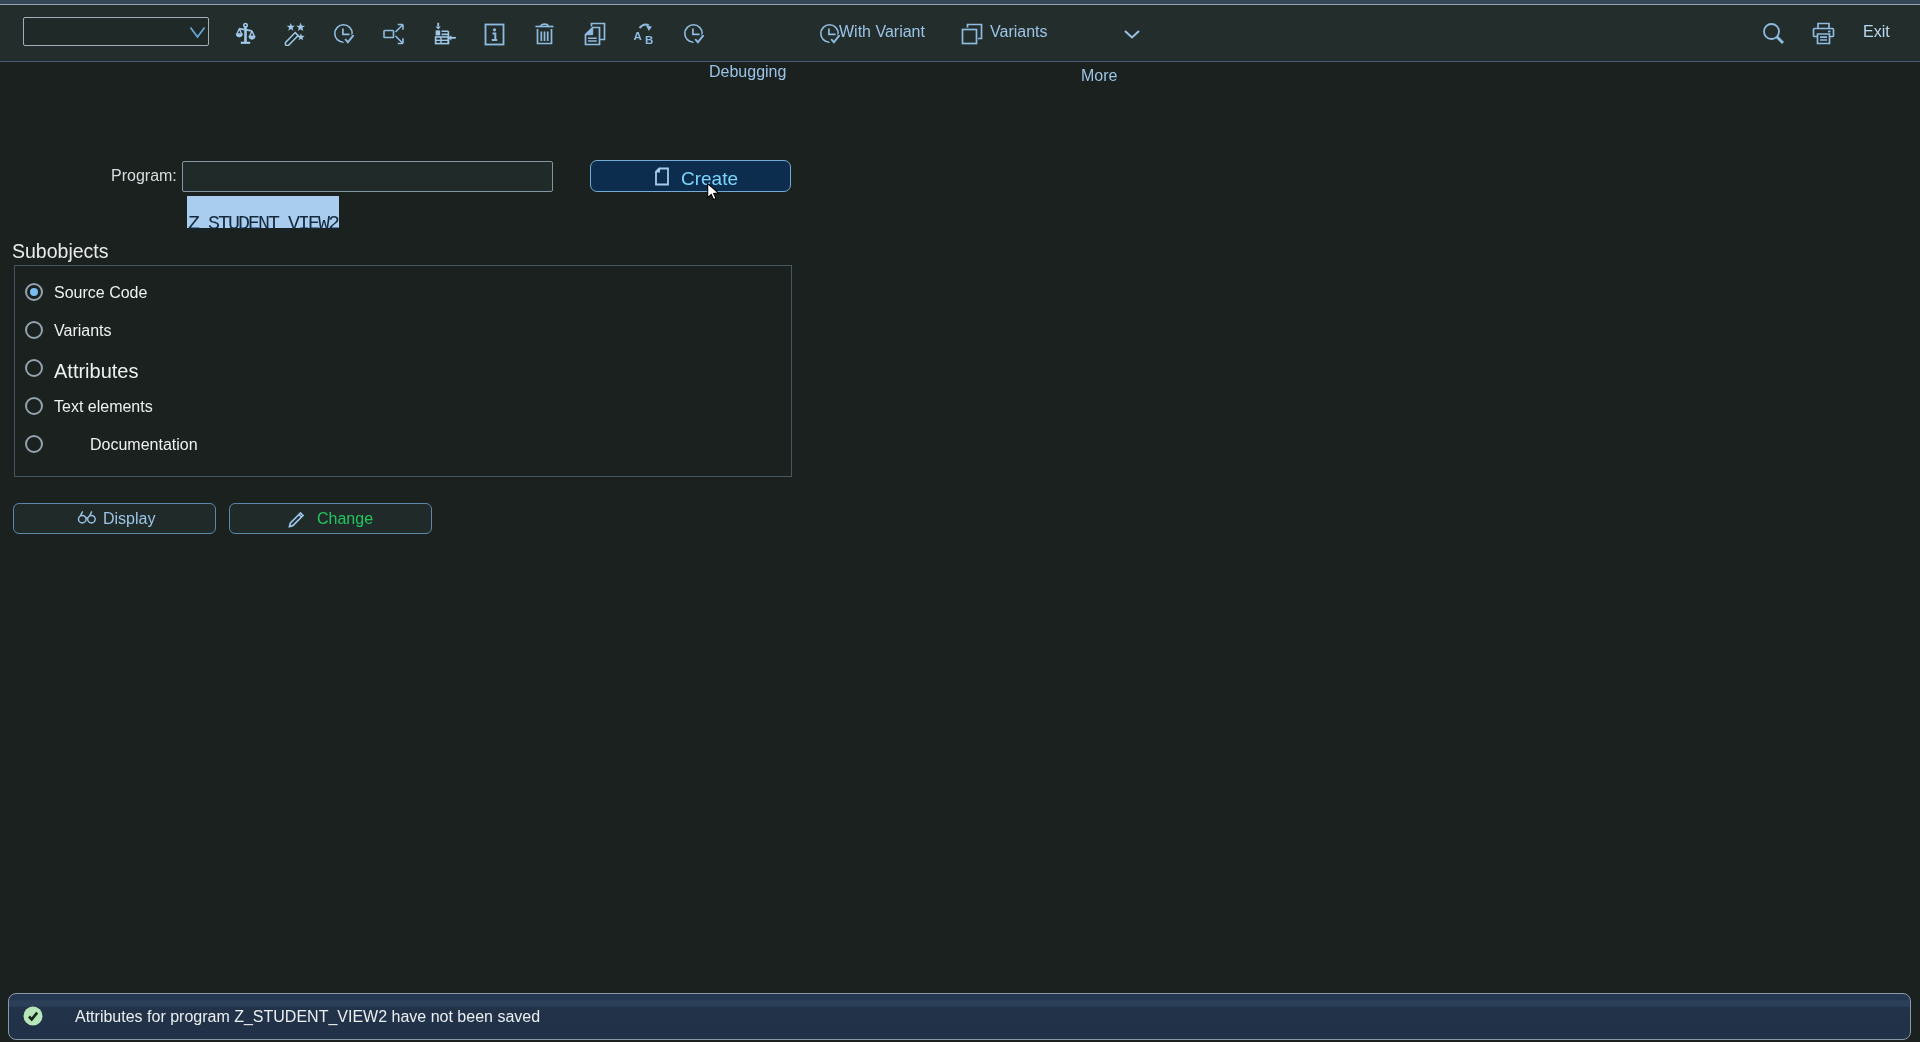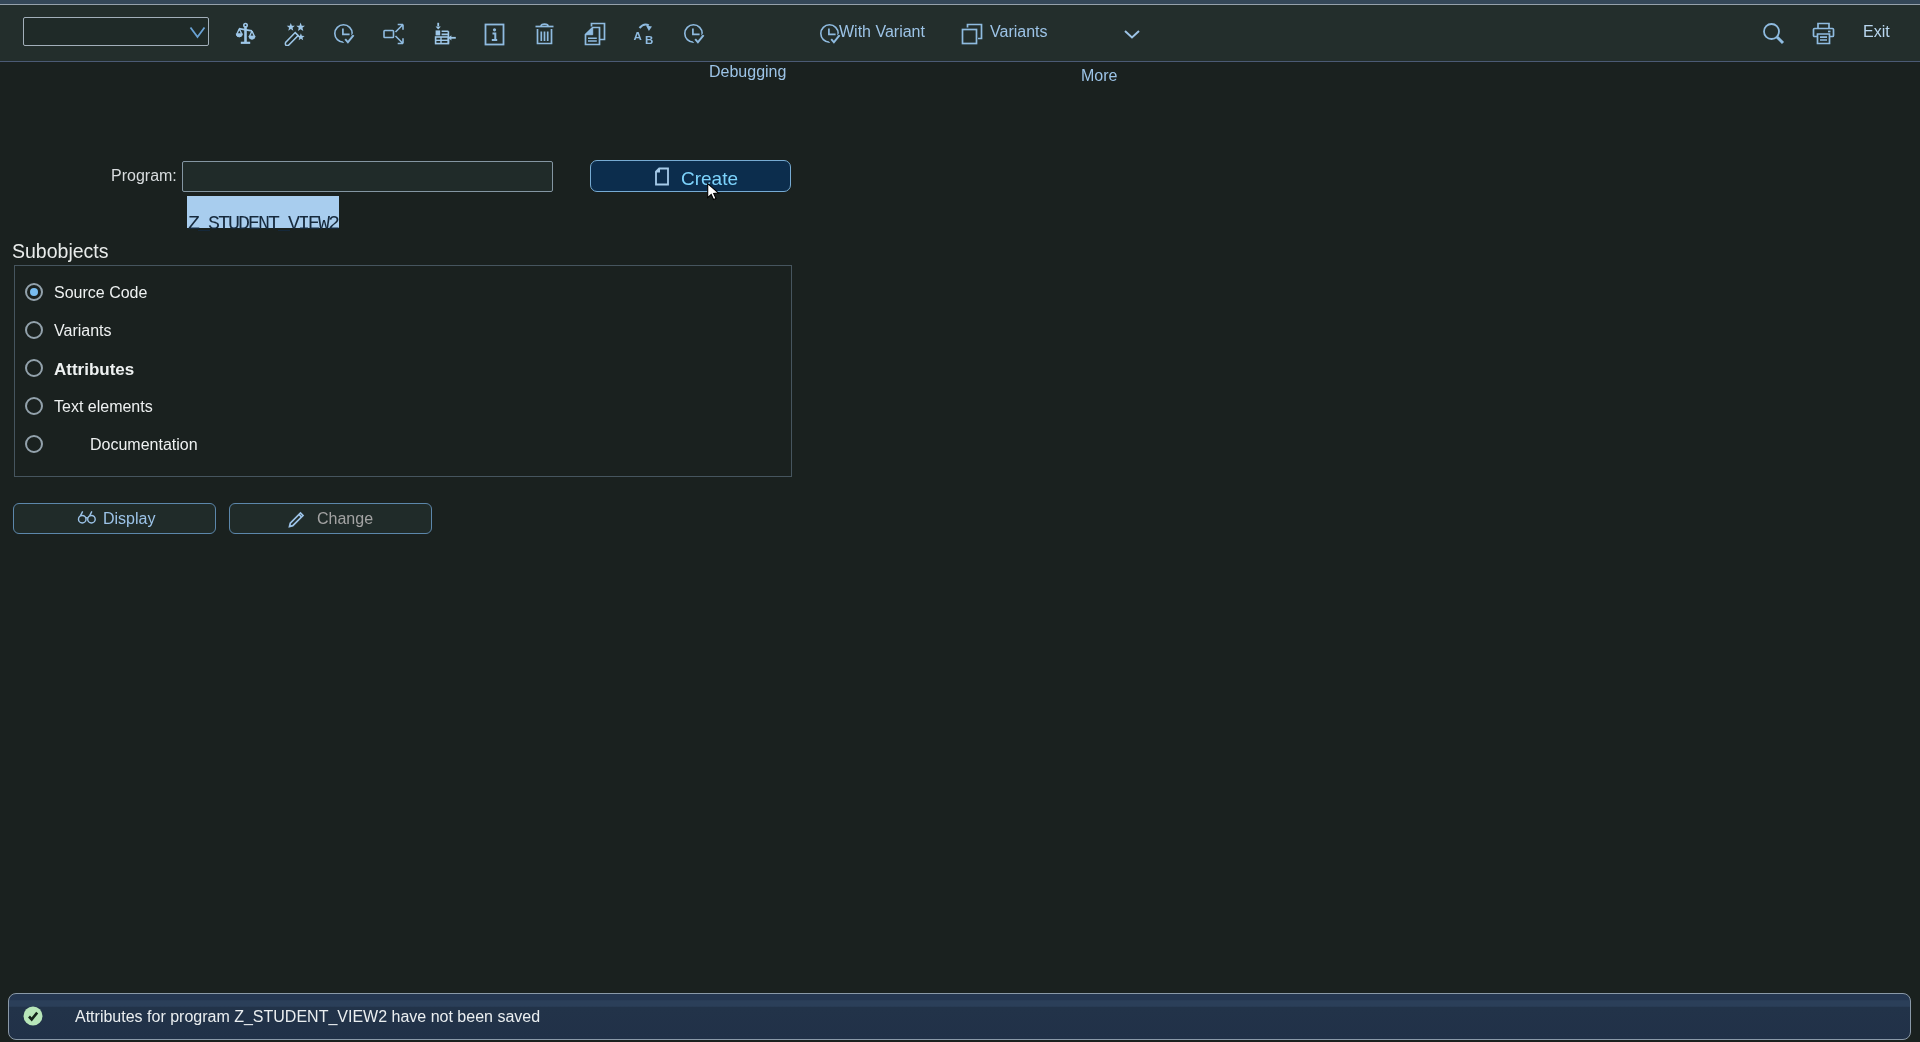--- a/index.html
+++ b/index.html
@@ -168,21 +168,21 @@
 <div class="abs" style="left:14px;top:265px;width:778px;height:212px;border:1px solid #46555e;"></div>
 
 <div class="abs" style="left:25px;top:283px;width:18px;height:18px;border:2px solid #93a2ac;border-radius:50%;"></div>
 <div class="abs" style="left:30px;top:288px;width:8px;height:8px;background:#79bdf0;border-radius:50%;"></div>
 <div class="abs" style="left:54px;top:284px;color:#eef1f1;font-size:16px;">Source Code</div>
 
 <div class="abs" style="left:25px;top:321px;width:18px;height:18px;border:2px solid #93a2ac;border-radius:50%;"></div>
 <div class="abs" style="left:54px;top:322px;color:#eef1f1;font-size:16px;">Variants</div>
 
 <div class="abs" style="left:25px;top:359px;width:18px;height:18px;border:2px solid #93a2ac;border-radius:50%;"></div>
-<div class="abs" style="left:54px;top:360px;color:#eef1f1;font-size:17px;font-weight:bold;">Attributes</div>
+<div class="abs" style="left:54px;top:360px;color:#eef1f1;font-size:20px;">Attributes</div>
 
 <div class="abs" style="left:25px;top:397px;width:18px;height:18px;border:2px solid #93a2ac;border-radius:50%;"></div>
 <div class="abs" style="left:54px;top:398px;color:#eef1f1;font-size:16px;">Text elements</div>
 
 <div class="abs" style="left:25px;top:435px;width:18px;height:18px;border:2px solid #93a2ac;border-radius:50%;"></div>
 <div class="abs" style="left:54px;top:436px;color:#eef1f1;font-size:16px;margin-left:36px;">Documentation</div>
 
 <svg class="icon" style="left:77px;top:509px;" width="21" height="16" viewBox="0 0 24 18">
   <g fill="none" stroke="#9cc3e8" stroke-width="1.6">
     <circle cx="6" cy="11.5" r="4.3"></circle>
@@ -195,20 +195,20 @@
 <svg class="icon" style="left:287px;top:509px;" width="20" height="20" viewBox="0 0 20 20">
   <g fill="none" stroke="#9cc3e8" stroke-width="1.7">
     <path d="M2.5 17.5 L3.3 14.2 L13.5 4 L16 6.5 L5.8 16.7 Z"></path>
     <path d="M12 5.5 L14.5 8"></path>
   </g>
 </svg>
 
 <div class="abs" style="left:13px;top:503px;width:203px;height:31px;background:#202b29;border:1px solid #5c87ab;border-radius:6px;"></div>
 <div class="abs" style="left:103px;top:510px;color:#9cc3e8;font-size:16px;">Display</div>
 <div class="abs" style="left:229px;top:503px;width:203px;height:31px;background:#202b29;border:1px solid #5c87ab;border-radius:6px;"></div>
-<div class="abs" style="left:317px;top:510px;color:#a3a3a3;font-size:16px;">Change</div>
+<div class="abs" style="left:317px;top:510px;color:#22c55e;font-size:16px;">Change</div>
 
 <div class="abs" style="left:8px;top:993px;width:1903px;height:47px;border:1.5px solid #8a99a8;border-radius:8px;background:linear-gradient(#243650 0%, #243650 13%, #2b3f59 15%, #2b3f59 27%, #223349 30%, #213148 100%);"></div>
 <svg class="icon" style="left:23px;top:1006px;" width="20" height="20" viewBox="0 0 20 20">
   <circle cx="10" cy="10" r="9.5" fill="#b7e6b9"></circle>
   <path d="M6 10.5 L8.7 13.4 L14.2 6.6" fill="none" stroke="#15251b" stroke-width="2.6"></path>
 </svg>
 <div class="abs txt" style="left:75px;top:1008px;color:#eaeef0;font-size:16px;">Attributes for program Z_STUDENT_VIEW2 have not been saved</div>
 
 </body></html>

